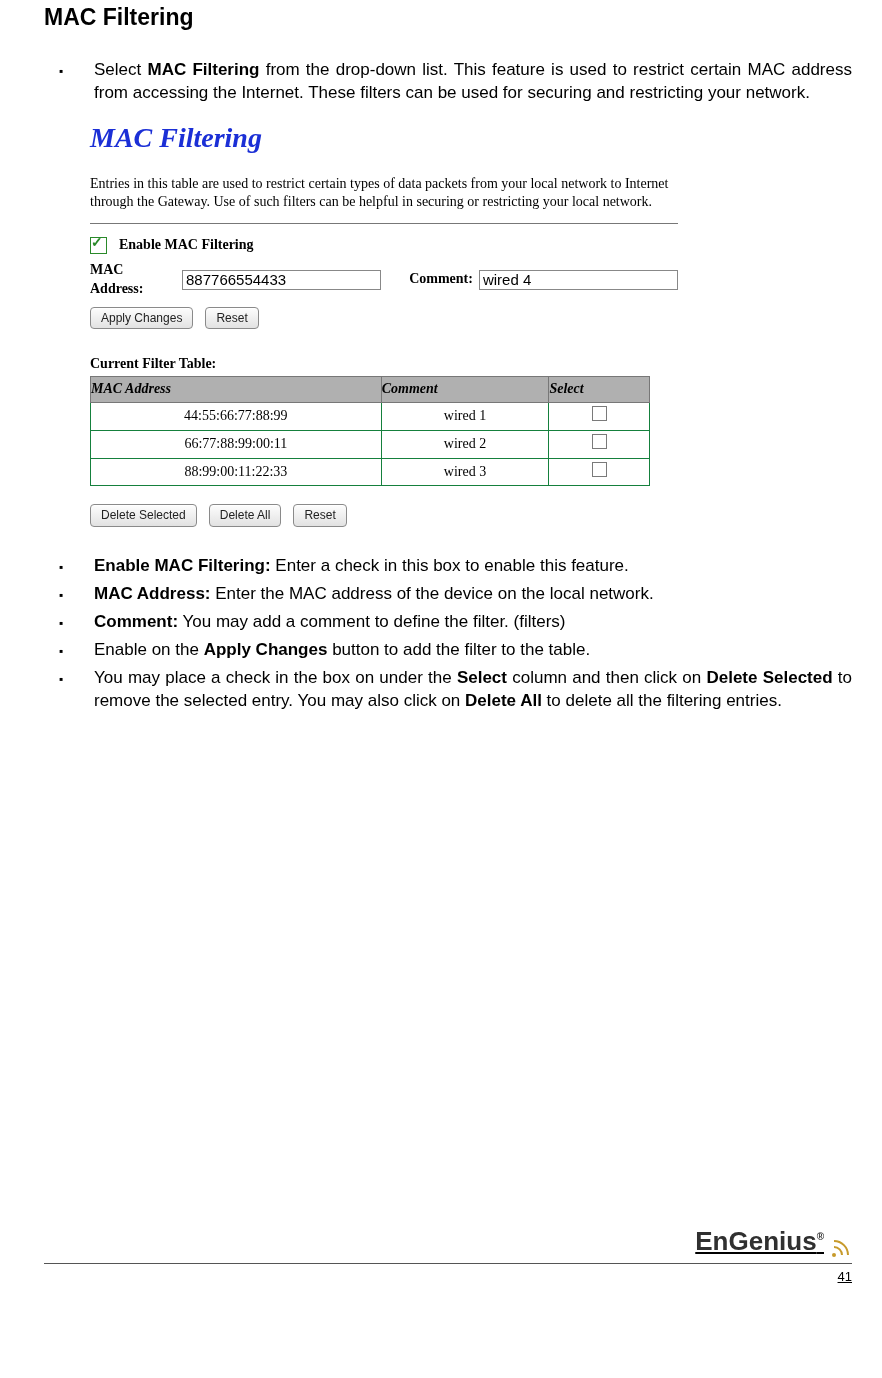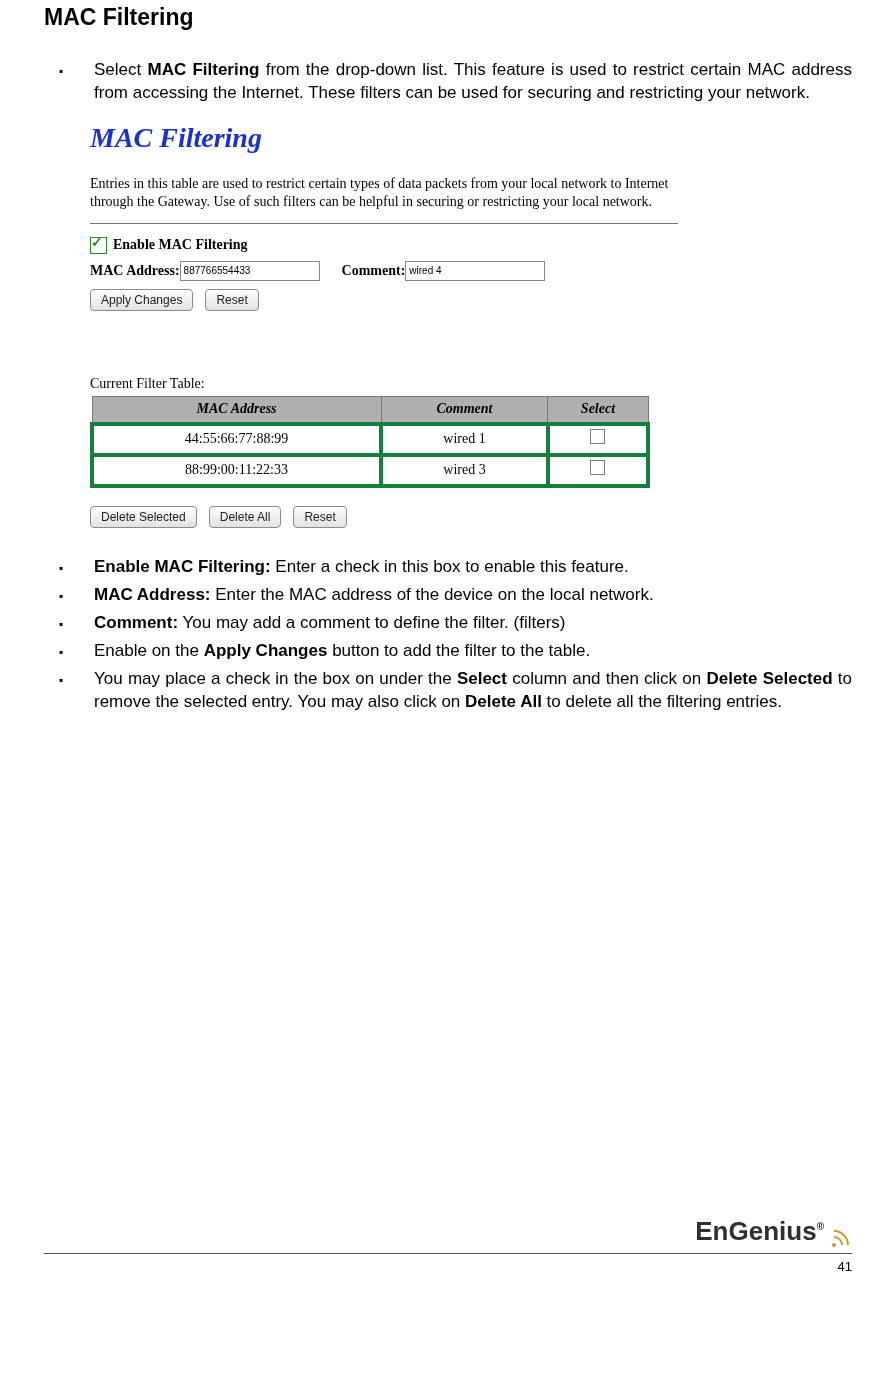--- a/index.html
+++ b/index.html
@@ -14,40 +14,40 @@
   .sp1{display:inline;}
 
   
   .panel{margin:14px 0 20px 40px;width:600px;font-family:"Times New Roman",Times,serif;font-size:14px;color:#000;}
   .panel .wintitle{color:#1b2fd6;font-family:"Times New Roman",Times,serif;font-size:28px;font-weight:bold;font-style:italic;margin:6px 0 18px 6px;}
   .panel .lead{margin:0 6px 12px 6px;line-height:1.3;}
   .panel hr{border:none;border-top:1px solid #777;margin:4px 6px 12px 6px;}
 
   .greenbox{display:inline-block;width:15px;height:15px;border:1px solid #2a8a2a;background:#fff;vertical-align:middle;position:relative;margin-right:6px;}
   .greenbox::after{content:"✓";position:absolute;left:0;top:-4px;font-size:14px;color:#2a8a2a;font-weight:bold;}
-  .rowflex{display:flex;align-items:center;margin:0 6px 6px 6px;font-family:"Times New Roman",Times,serif;}
+  .rowflex{display:flex;align-items:center;gap:6px;margin:0 6px 6px 6px;font-family:"Times New Roman",Times,serif;}
   .lbl{font-weight:bold;}
-  .tin{font-family:Arial,sans-serif;font-size:10px;height:18px;border:1px solid #888;padding:0 3px;background:#fff;min-width:110px;}
+  .tin{font-family:Arial,sans-serif;font-size:15px;height:18px;border:1px solid #888;padding:0 3px;background:#fff;min-width:110px;}
 
   .wbtn{display:inline-block;border:1px solid #8a8a8a;border-radius:4px;
         background:linear-gradient(#fdfdfd,#e2e2e2);
         padding:2px 10px;font-family:Arial,sans-serif;font-size:12px;color:#222;
         box-shadow:0 1px 0 #fff inset;cursor:pointer;}
   .btnrow{display:flex;gap:12px;margin:8px 6px 0 6px;}
 
-  .subhdr{font-weight:normal;margin:64px 6px 2px 6px;}
+  .subhdr{font-weight:bold;margin:26px 6px 2px 6px;}
   table.ft{border-collapse:collapse;width:560px;margin:0 6px;border:1px solid #777;}
   table.ft th{background:#b0b0b0;font-weight:bold;font-style:italic;border:1px solid #777;
-              font-family:"Times New Roman",Times,serif;font-size:14px;padding:3px 10px;text-align:center;}
-  table.ft td{border:4px solid #15803d;font-family:"Times New Roman",Times,serif;font-size:14px;
+              font-family:"Times New Roman",Times,serif;font-size:14px;padding:3px 0;text-align:left;}
+  table.ft td{border:1px solid #15803d;font-family:"Times New Roman",Times,serif;font-size:14px;
               padding:3px 6px;text-align:center;}
   .cb{display:inline-block;width:13px;height:13px;border:1px solid #7a7a7a;background:#fff;}
 
   
-  .footer{position:absolute;left:44px;right:30px;bottom:26px;}
+  .footer{position:absolute;left:44px;right:30px;bottom:16px;text-decoration:underline;}
   .footer .logo{display:flex;justify-content:flex-end;align-items:flex-end;margin-bottom:4px;}
   .footer hr{border:none;border-top:1px solid #555;margin:0;}
   .footer .num{text-align:right;font-size:13px;margin-top:4px;}
   .brand{font-family:Arial,sans-serif;font-weight:bold;font-size:26px;color:#303030;position:relative;padding-right:4px;}
   .brand .reg{font-size:10px;vertical-align:super;}
   .arcs{display:inline-block;vertical-align:top;margin-left:2px;}
   .arcs svg{display:block;}
 </style>
 </head>
 <body>
@@ -93,20 +93,25 @@
         <tr>
           <th style="width:52%;">MAC Address</th>
           <th style="width:30%;">Comment</th>
           <th style="width:18%;">Select</th>
         </tr>
       </thead>
       <tbody>
         <tr>
           <td>44:55:66:77:88:99</td>
           <td>wired 1</td>
+          <td><span class="cb"></span></td>
+        </tr>
+        <tr>
+          <td>66:77:88:99:00:11</td>
+          <td>wired 2</td>
           <td><span class="cb"></span></td>
         </tr>
         <tr>
           <td>88:99:00:11:22:33</td>
           <td>wired 3</td>
           <td><span class="cb"></span></td>
         </tr>
       </tbody>
     </table>
 

